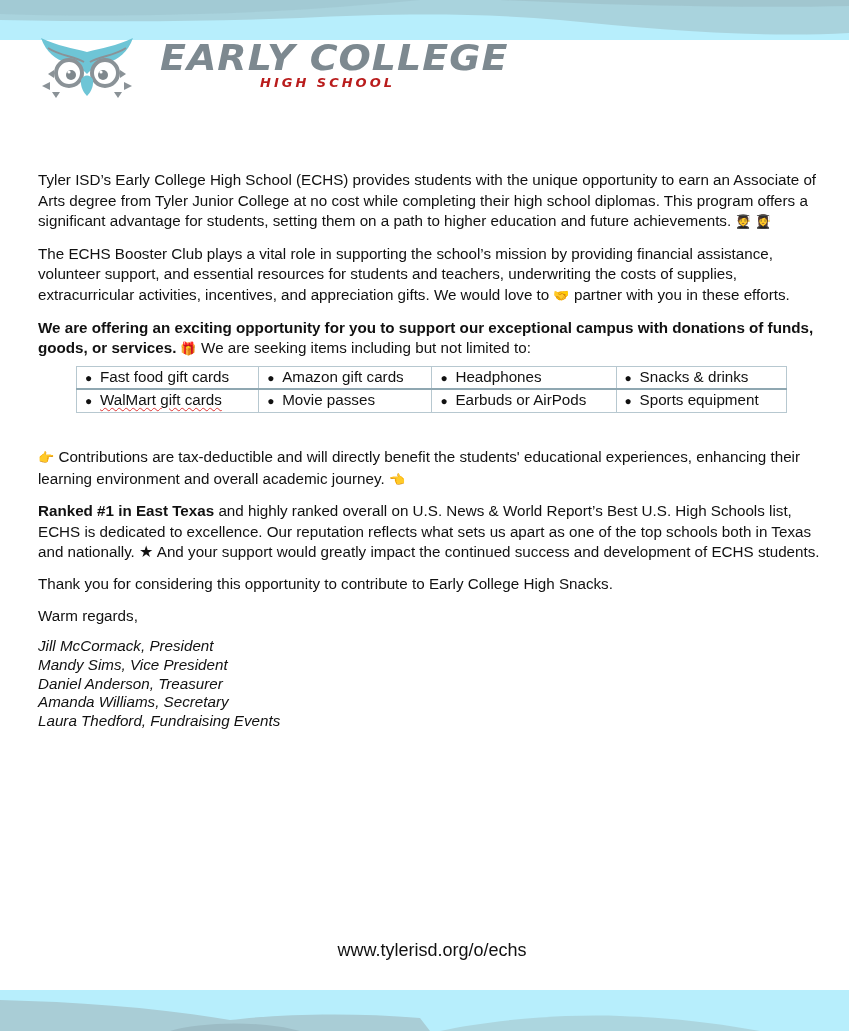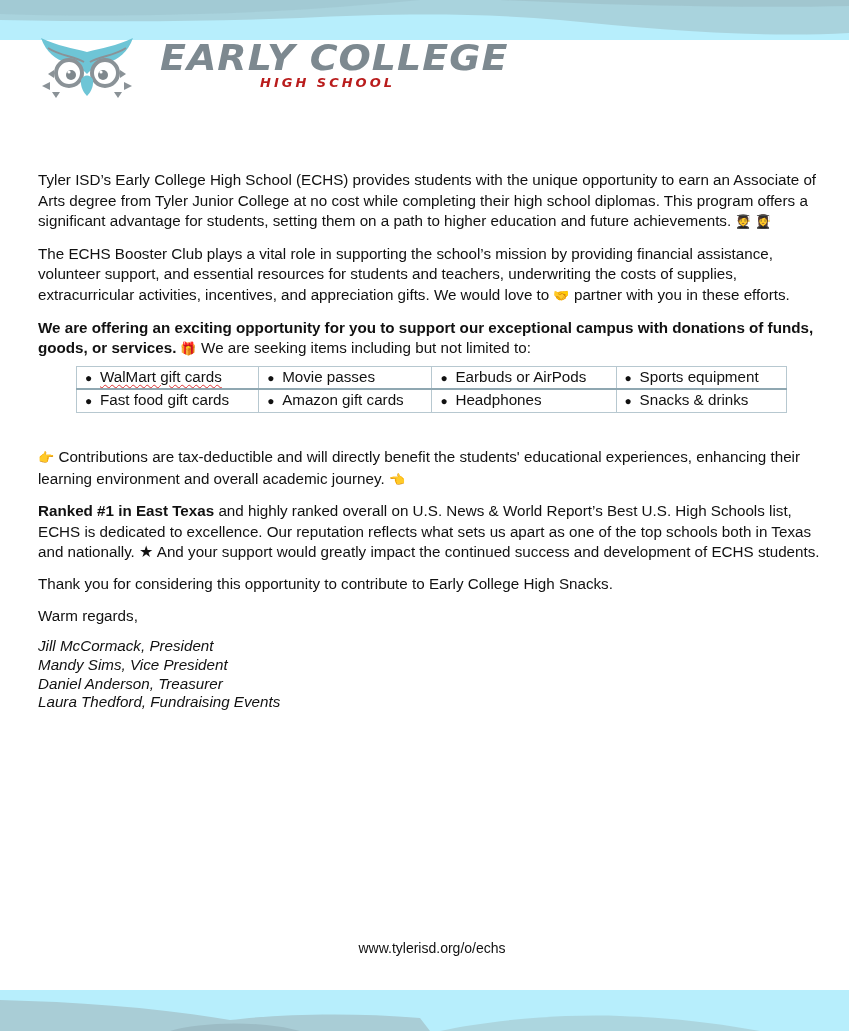--- a/index.html
+++ b/index.html
@@ -43,21 +43,21 @@
   .squiggle { text-decoration: underline wavy #d33; text-decoration-thickness: 1px; text-underline-offset: 2px; }
 
   .signers { font-style: italic; line-height: 18.8px; margin-top: 4px; }
 
   .footer {
     position: absolute; left: 0; top: 934px; width: 849px; text-align: center;
     font-size: 14.5px; color: #111;
   }
   .footer .addr-row span { margin: 0 7px; }
   .footer .sep { font-size: 9px; vertical-align: 2px; }
-  .footer .url { margin-top: 6px; font-size: 14px; margin-left: 15px; }
+  .footer .url { margin-top: 6px; font-size: 18px; margin-left: 15px; }
 </style>
 </head>
 <body>
 
 <svg class="wave-top" viewBox="0 0 849 40" preserveAspectRatio="none">
   <rect x="0" y="0" width="849" height="40" fill="#b7eefc"></rect>
   <path d="M0,0 L849,0 L849,33 C760,38 660,30 560,20 C470,12 380,14 300,18 C200,22 100,22 0,20 Z" fill="#a9d3dd"></path>
   <path d="M0,0 L420,0 C360,6 280,12 200,14 C120,16 60,16 0,14 Z" fill="#9fc4cf" opacity="0.6"></path>
   <path d="M500,0 L849,0 L849,6 C760,8 680,6 600,4 Z" fill="#99b9c2" opacity="0.5"></path>
 </svg>
@@ -101,30 +101,30 @@
 
   <p style="margin-bottom:6px;">
     <b>We are offering an exciting opportunity for you to support our exceptional campus with donations of funds, goods, or services.</b>
     <span class="emoji">🎁</span>
     <span>We are seeking items including but not limited to:</span>
   </p>
 
   <table class="items-table">
     <tbody>
         <tr>
+      <td><span class="bullet">●</span><span>Fast food gift cards</span></td>
+      <td><span class="bullet">●</span><span>Amazon gift cards</span></td>
+      <td><span class="bullet">●</span><span>Headphones</span></td>
+      <td><span class="bullet">●</span><span>Snacks &amp; drinks</span></td>
+    </tr>
+    <tr>
       <td><span class="bullet">●</span><span class="squiggle">WalMart gift cards</span></td>
       <td><span class="bullet">●</span><span>Movie passes</span></td>
       <td><span class="bullet">●</span><span>Earbuds or AirPods</span></td>
       <td><span class="bullet">●</span><span>Sports equipment</span></td>
-    </tr>
-    <tr>
-      <td><span class="bullet">●</span><span>Fast food gift cards</span></td>
-      <td><span class="bullet">●</span><span>Amazon gift cards</span></td>
-      <td><span class="bullet">●</span><span>Headphones</span></td>
-      <td><span class="bullet">●</span><span>Snacks &amp; drinks</span></td>
     </tr>
   </tbody>
     </table>
 
   <p>
     <span class="emoji">👉</span>
     <span>Contributions are tax-deductible and will directly benefit the students' educational experiences, enhancing their learning environment and overall academic journey.</span>
     <span class="emoji">👈</span>
   </p>
 
@@ -137,20 +137,21 @@
 
 
   <p>Thank you for considering this opportunity to contribute to Early College High Snacks.</p>
 
   <p>Warm regards,</p>
 
   <div class="signers">
     <div>Jill McCormack, President</div>
     <div>Mandy Sims, Vice President</div>
     <div>Daniel Anderson, Treasurer</div>
+    <div>Amanda Williams, Secretary</div>
     <div>Laura Thedford, Fundraising Events</div>
   </div>
 </div>
 
 <div class="footer">
   <div class="url">www.tylerisd.org/o/echs</div>
 </div>
 
 <svg class="wave-bottom" viewBox="0 0 849 41" preserveAspectRatio="none">
   <rect x="0" y="0" width="849" height="41" fill="#b7eefc"></rect>

